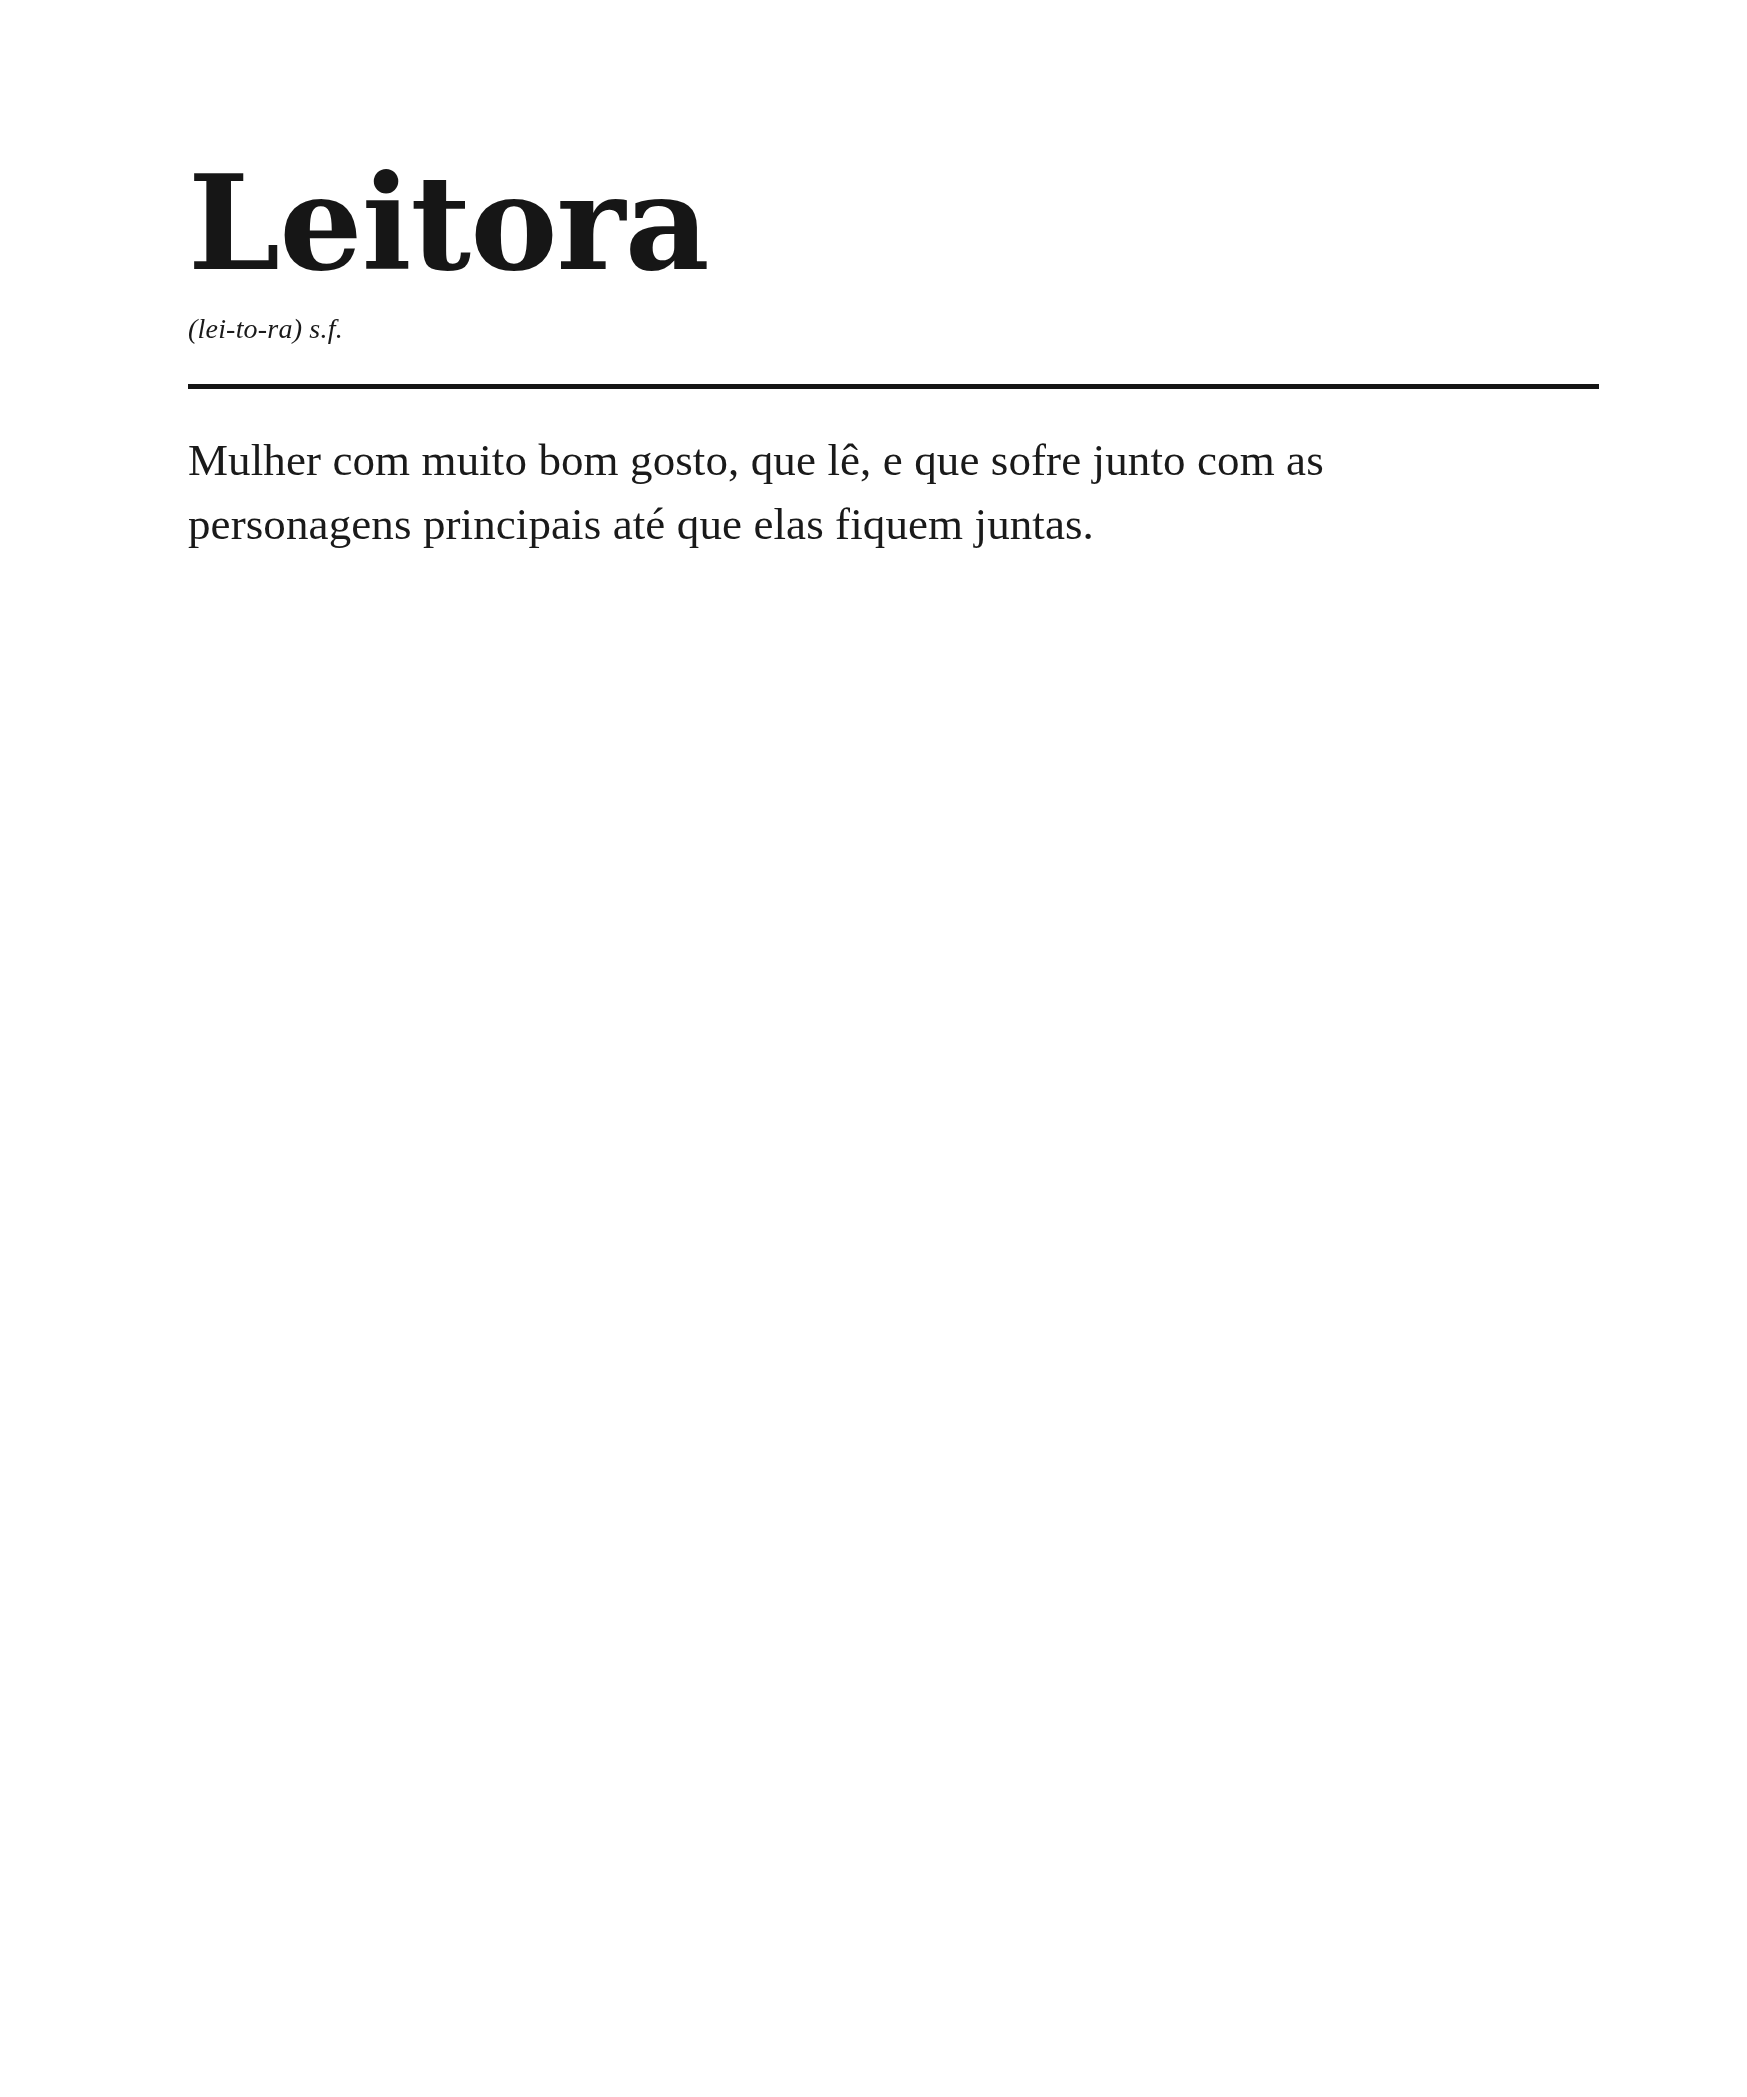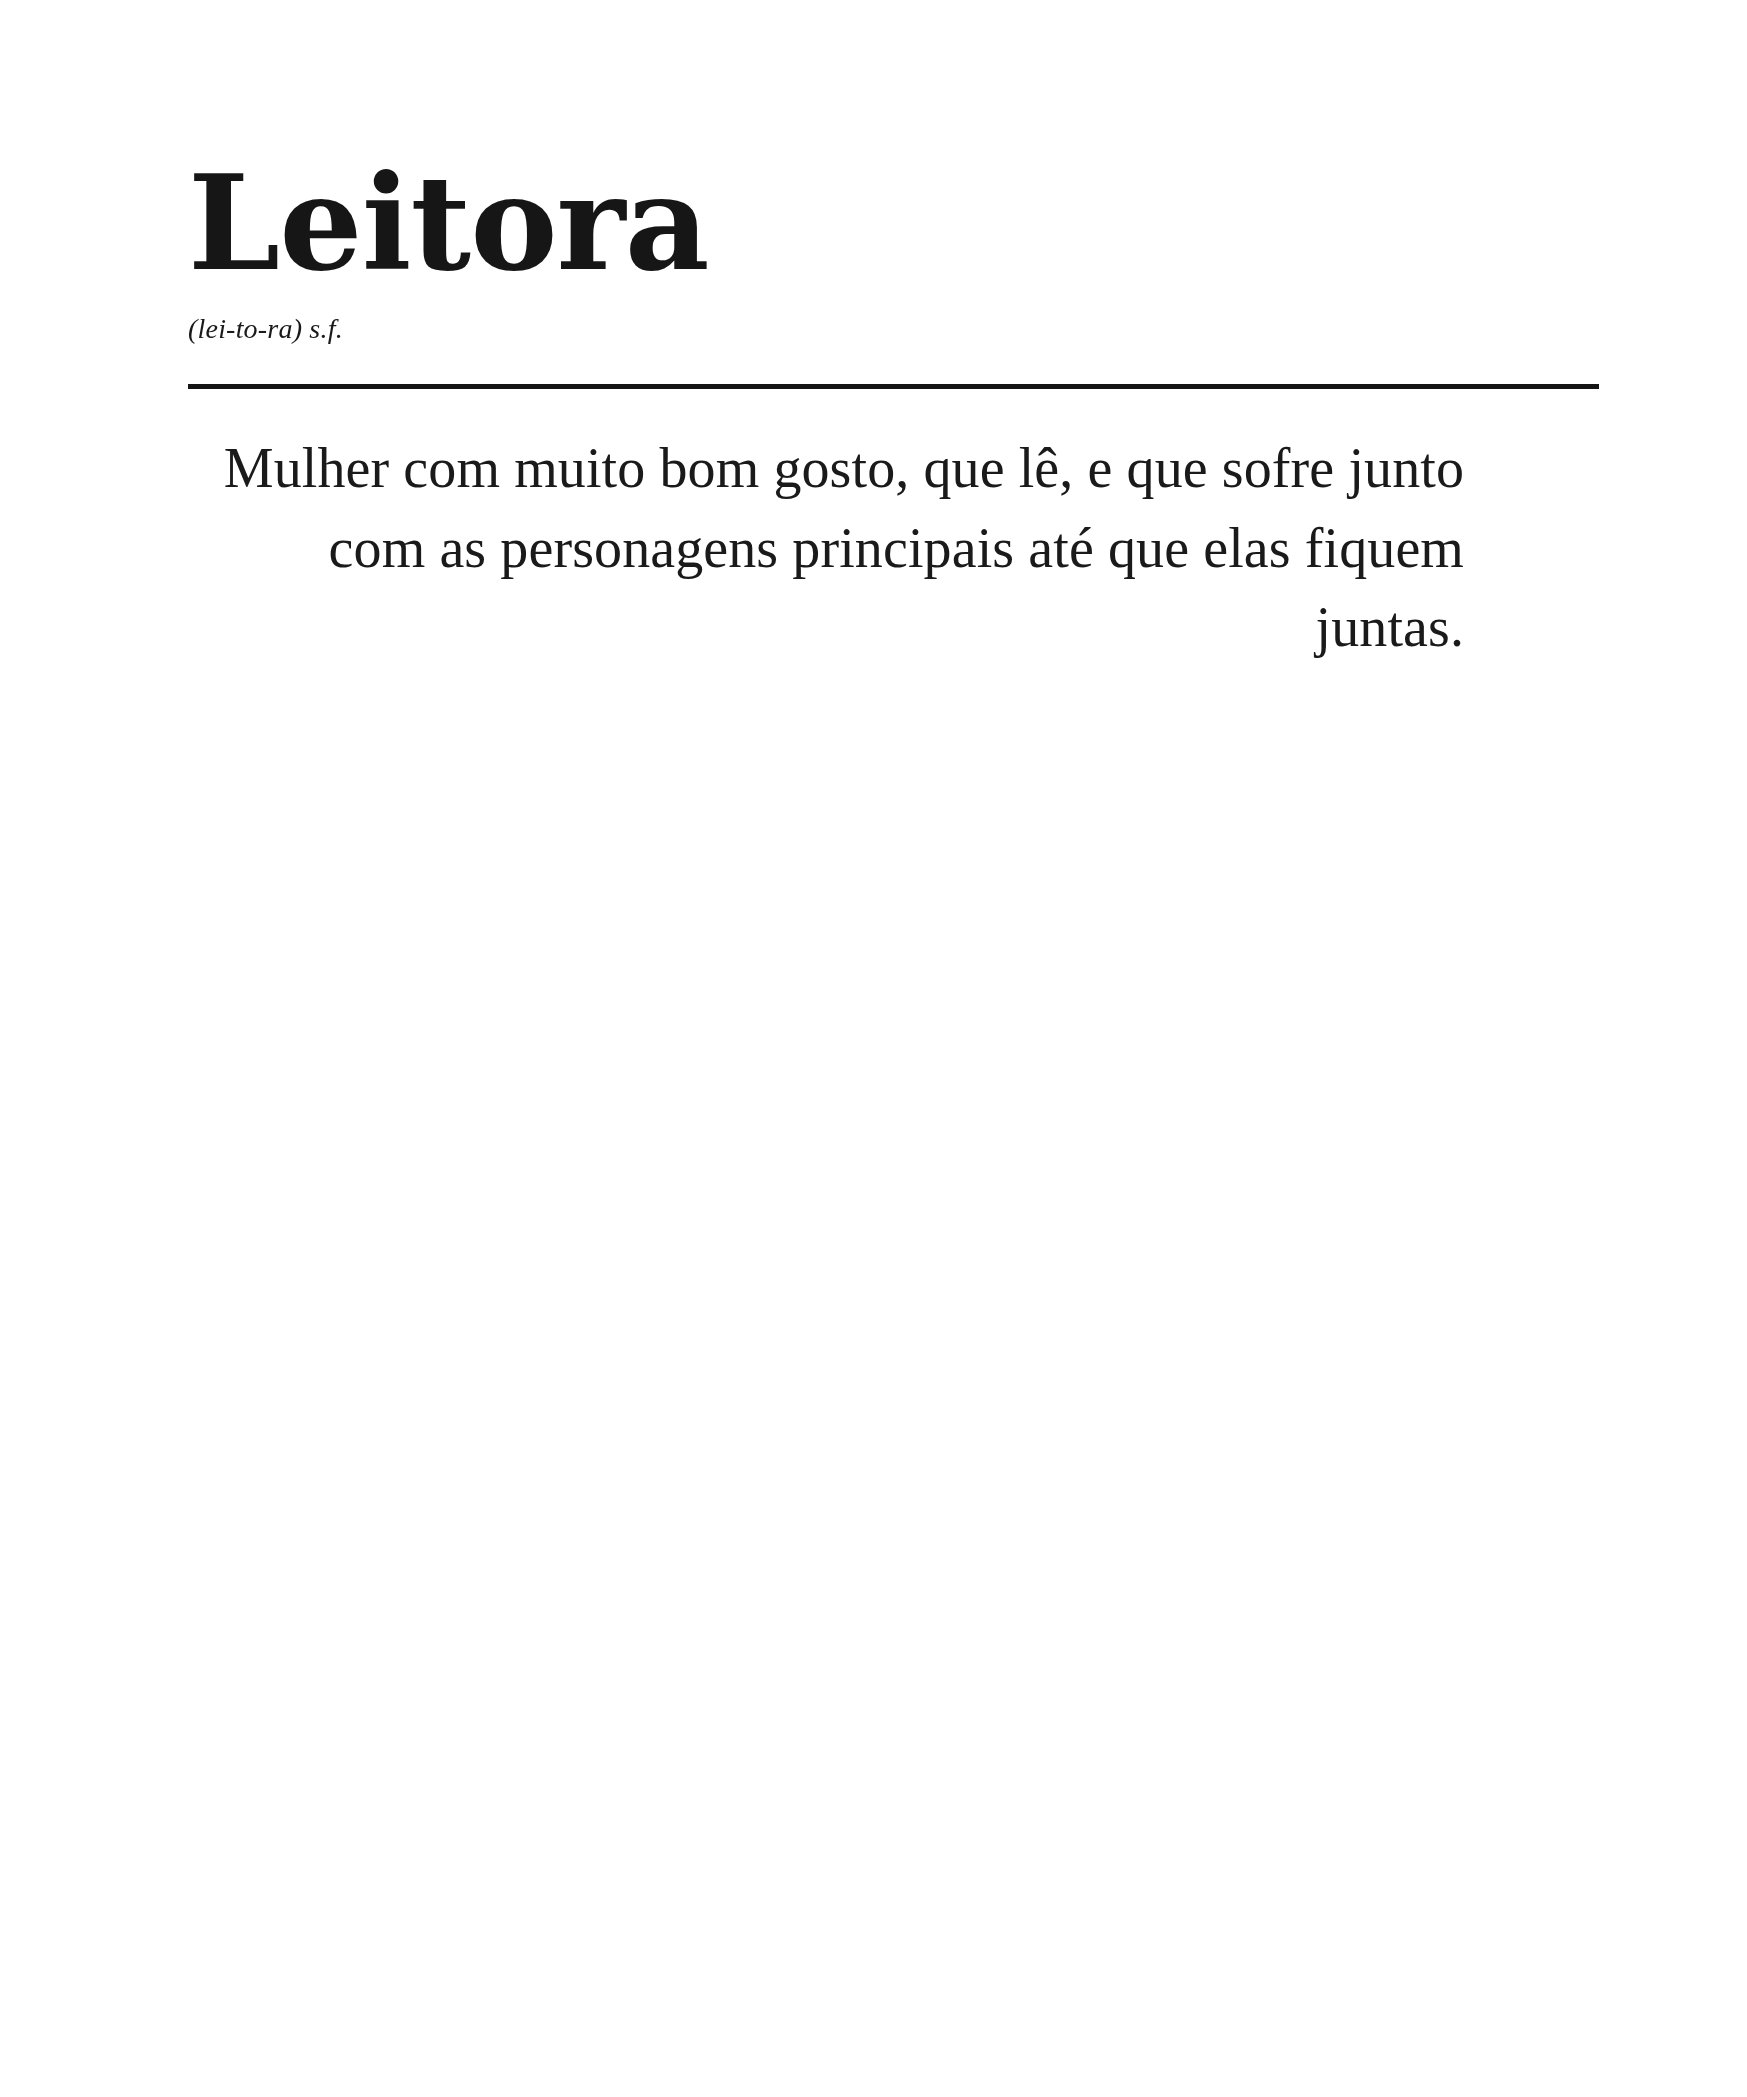--- a/index.html
+++ b/index.html
@@ -60,27 +60,27 @@
   .rule {
     margin: 39px 0 0 0;
     width: 1411px;
     height: 4.8px;
     background: #141414;
     border: 0;
   }
 
   .definition {
     font-family: "Liberation Serif", "DejaVu Serif", serif;
-    font-size: 56px;
+    font-size: 45px;
     line-height: 1.42;
     color: #1a1a1a;
     margin: 40px 0 0 0;
     padding: 0;
     width: 1276px;
-    text-align: right;
+    text-align: left;
     letter-spacing: 0.1px;
   }
 </style>
 </head>
 <body>
 
 <div class="page">
 
   <div class="entry">
 

